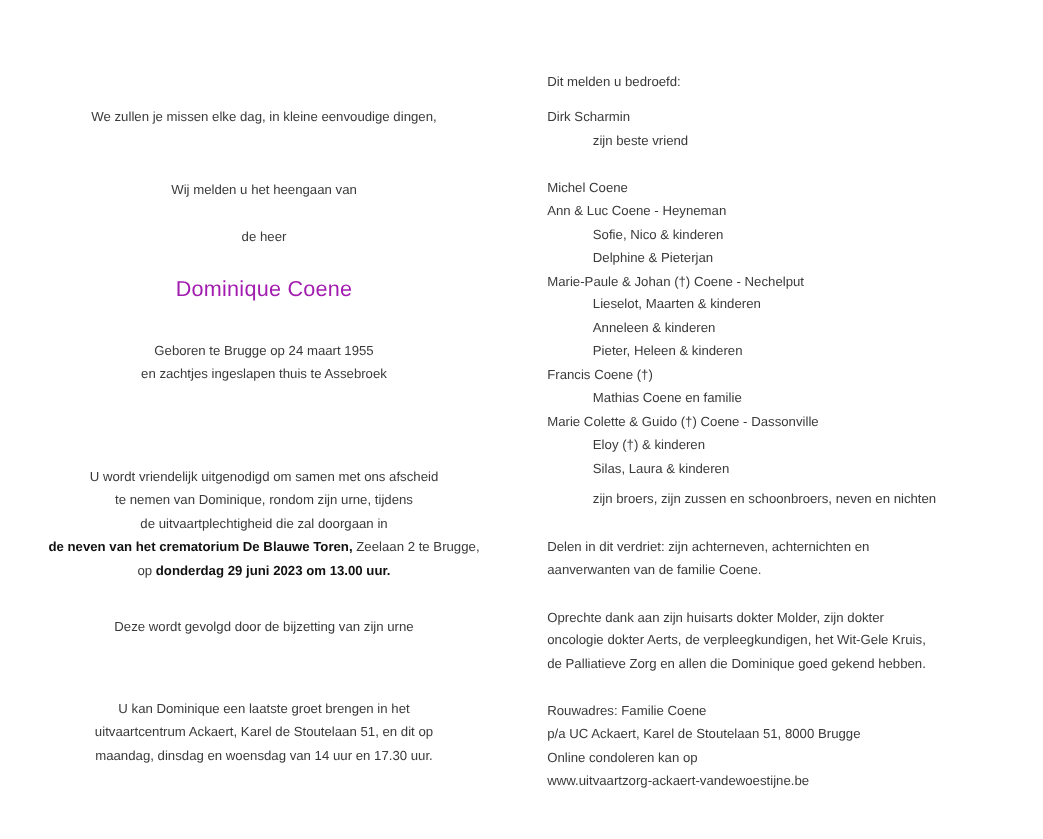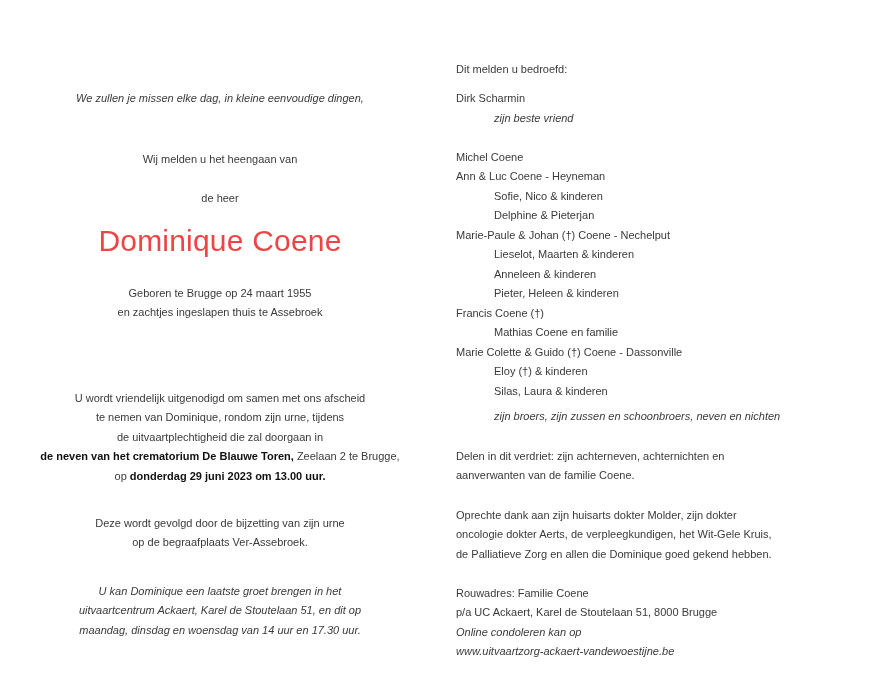--- a/index.html
+++ b/index.html
@@ -31,25 +31,25 @@
       height: 699px;
     }
     .c-line {
       position: absolute;
       left: 0;
       width: 440px;
       text-align: center;
       white-space: nowrap;
       line-height: 14px;
     }
-    .italic { font-style: italic; }
+    .italic { }
     .bold { font-weight: bold; color: #111111; }
     .name-title {
-      font-size: 30px;
-      color: #ef4444;
+      font-size: 18px;
+      color: #a21caf;
       line-height: 30px;
       letter-spacing: 0.2px;
     }
     
     .right {
       position: absolute;
       left: 456px;
       top: 0;
       width: 400px;
       height: 699px;
@@ -82,21 +82,20 @@
     <div class="c-line" style="top:410px">te nemen van Dominique, rondom zijn urne, tijdens</div>
     <div class="c-line" style="top:430px">de uitvaartplechtigheid die zal doorgaan in</div>
     <div class="c-line" style="top:449px">
       <span class="bold">de neven van het crematorium De Blauwe Toren,</span><span> Zeelaan 2 te Brugge,</span>
     </div>
     <div class="c-line" style="top:469px">
       <span>op </span><span class="bold">donderdag 29 juni 2023 om 13.00 uur.</span>
     </div>
 
     <div class="c-line" style="top:516px">Deze wordt gevolgd door de bijzetting van zijn urne</div>
-    <div class="c-line" style="top:535px">op de begraafplaats Ver-Assebroek.</div>
 
     <div class="c-line italic" style="top:584px">U kan Dominique een laatste groet brengen in het</div>
     <div class="c-line italic" style="top:603px">uitvaartcentrum Ackaert, Karel de Stoutelaan 51, en dit op</div>
     <div class="c-line italic" style="top:623px">maandag, dinsdag en woensdag van 14 uur en 17.30 uur.</div>
   </div>
 
   <div class="right">
     <div class="r-line" style="top:62px">Dit melden u bedroefd:</div>
 
     <div class="r-line" style="top:91px">Dirk Scharmin</div>

